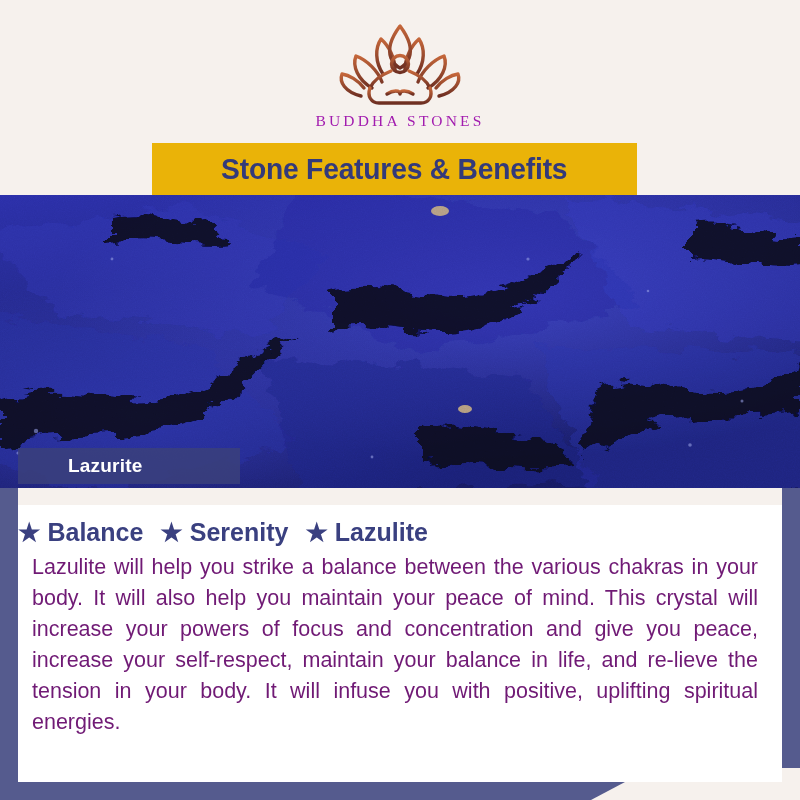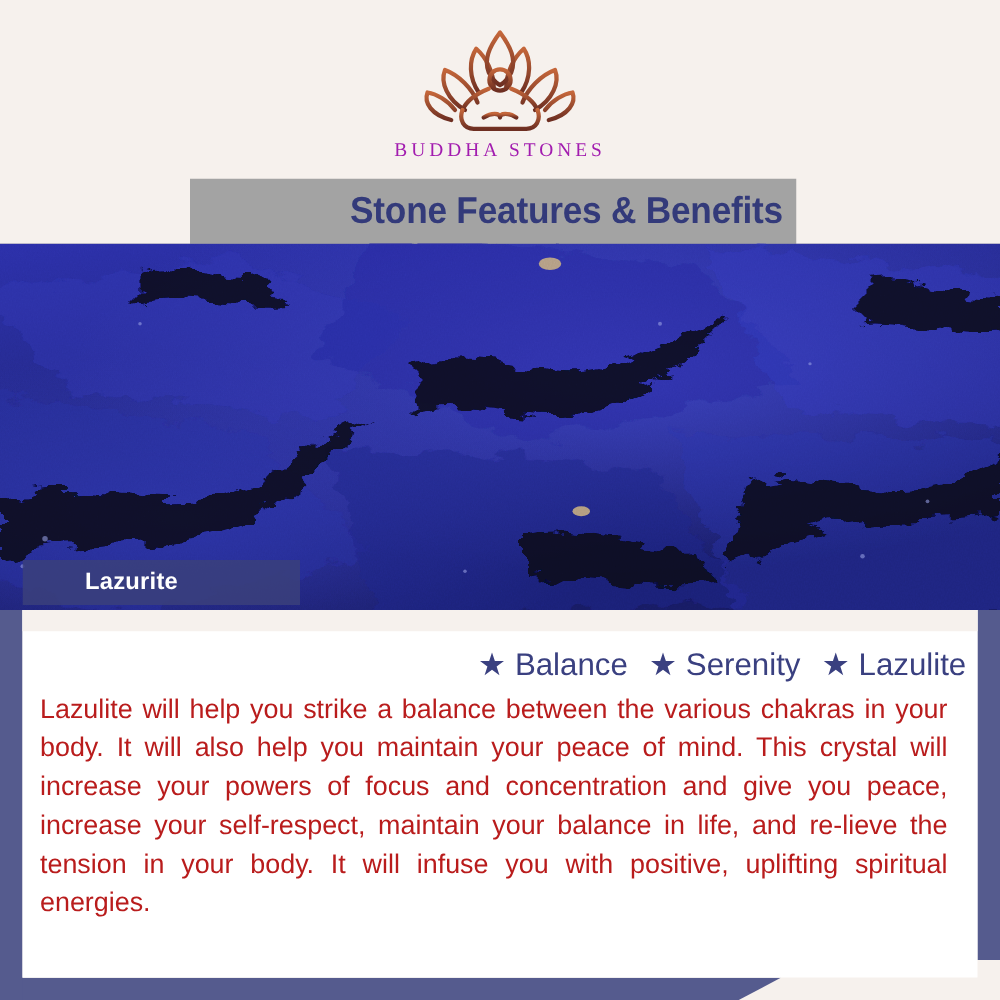--- a/index.html
+++ b/index.html
@@ -51,22 +51,22 @@
     margin-top:2px;
     font-family:"Liberation Serif", serif;
     font-size:15.5px; letter-spacing:3.2px;
     color:#a21caf; font-weight:400;
   }
 
   
   #title-plate {
     position:absolute; top:143px; left:152px;
     width:485px; height:52px;
-    background:#a3a3a3;
-    display:flex; align-items:center; justify-content:flex-end;
+    background:#eab308;
+    display:flex; align-items:center; justify-content:center;
   }
   #title-text {
     font-size:30px; font-weight:bold;
     color:#333a7a;
     letter-spacing:-0.2px;
     transform:scaleX(0.94);
     white-space:nowrap;
   }
 
   
@@ -96,37 +96,37 @@
     width:764px; height:294px;
     background:#ffffff;
   }
   #content-topstrip {
     position:absolute; top:0; left:0; width:764px; height:17px;
     background:#f6f1ed;
   }
 
   #keywords {
     position:absolute; top:30px; left:0; width:764px;
-    display:flex; align-items:center; justify-content:flex-end;
+    display:flex; align-items:center; justify-content:flex-start;
     gap:0px;
     color:#3a4080;
-    font-size:25px; font-weight:normal;
+    font-size:25px; font-weight:bold;
     white-space:nowrap;
   }
   .kw-star { font-size:25px; line-height:1; }
   .kw-label { margin-left:7px; }
   .kw-gap { display:inline-block; width:17px; }
   .kw-gap-tight { display:inline-block; width:9px; }
 
   #body-text {
     position:absolute; top:64px; left:14px;
     width:726px;
     font-size:21.5px;
     line-height:31px;
-    color:#b91c1c;
+    color:#701a75;
     font-weight:500;
     text-align:justify;
     text-justify:inter-word;
     hyphens:manual;
   }
 </style>
 </head>
 <body>
 
 <div id="card">

